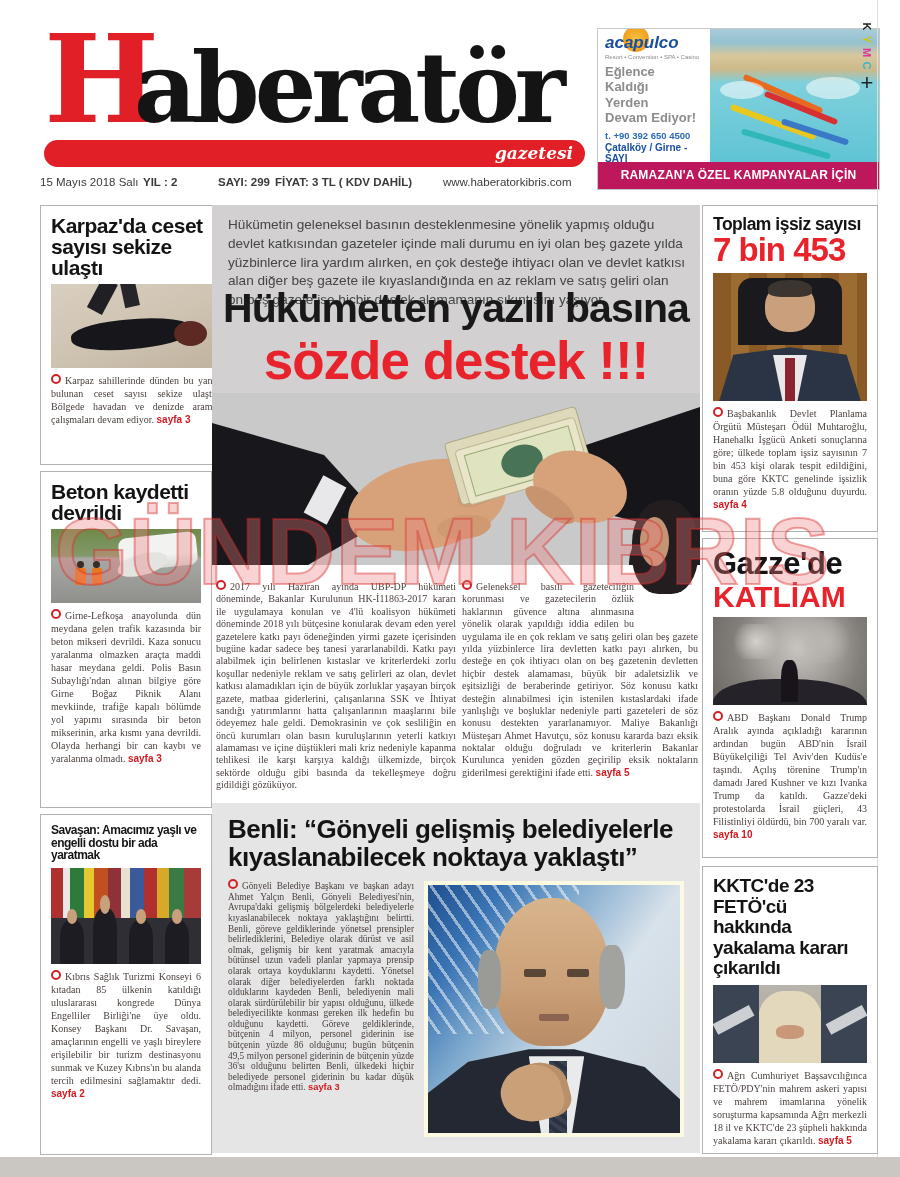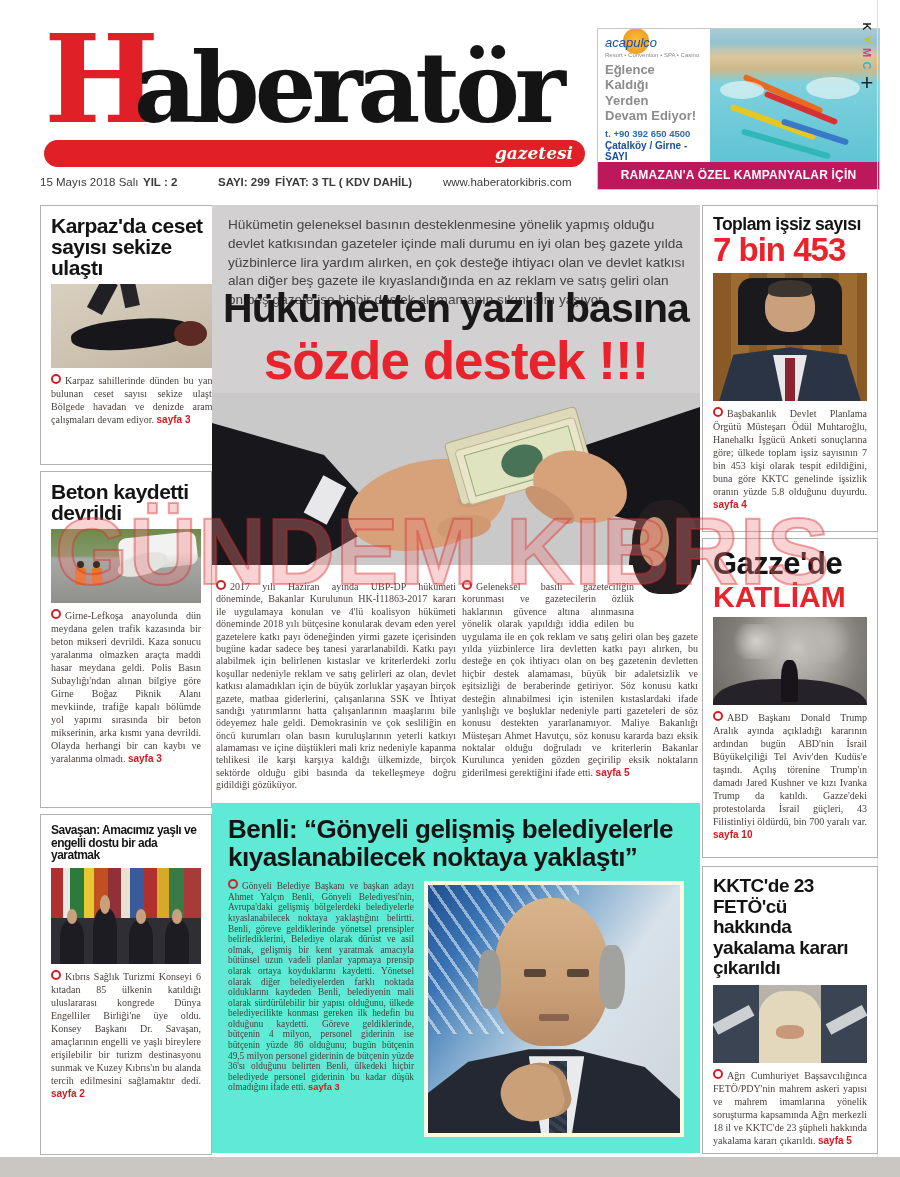--- a/index.html
+++ b/index.html
@@ -18,21 +18,21 @@
   .dl-date{left:40px;}
   .dl-year{left:143px;font-weight:bold;}
   .dl-issue{left:218px;font-weight:bold;}
   .dl-price{left:275px;font-weight:bold;}
   .dl-web{left:443px;color:#6a6a6a;font-weight:normal;}
 
   
   .ad{position:absolute;left:597px;top:28px;width:283px;height:162px;border:1px solid #c8c8c8;background:#fff;box-sizing:border-box;}
   .ad-body{position:absolute;left:0;top:0;right:0;height:134px;overflow:hidden;}
   .ad-left{position:absolute;left:0;top:0;width:112px;height:134px;padding:4px 0 0 7px;box-sizing:border-box;}
-  .ad-brand{position:relative;display:inline-block;font-weight:400;font-style:italic;font-size:13px;color:#1a4fa0;z-index:1;}
+  .ad-brand{position:relative;display:inline-block;font-weight:700;font-style:italic;font-size:17px;color:#1a4fa0;z-index:1;}
   .ad-brand::before{content:"";position:absolute;left:18px;top:-7px;width:26px;height:26px;border-radius:50%;
           background:radial-gradient(circle,#f8c040 0%,#f0a020 70%);z-index:-1;}
   .ad-sub{display:block;font-size:6px;color:#8a8a8a;margin:1px 0 4px 0;}
   .ad-slogan{white-space:pre-line;font-size:13px;line-height:1.18;font-weight:bold;color:#8c8c8c;}
   .ad-phone{display:block;margin-top:5px;font-size:9.5px;font-weight:bold;color:#2a6ab4;}
   .ad-loc{display:block;margin-top:1px;font-size:10px;font-weight:bold;color:#1a4fa0;}
   .ad-photo{position:absolute;left:112px;top:0;width:171px;height:134px;overflow:hidden;
           background:linear-gradient(180deg,#a8ccd8 0%,#94c2d0 10%,#d9c79c 20%,#cdb98a 30%,#7fd0dc 40%,#5fc4d4 100%);}
   .slide{position:absolute;height:6px;border-radius:3px;}
   .s1{width:86px;left:30px;top:62px;background:#e86a20;transform:rotate(24deg);}
@@ -142,21 +142,21 @@
   .main-cols{position:absolute;top:570px;font-family:"Liberation Serif",serif;font-size:10px;line-height:1.24;
           color:#4a3f3c;text-align:justify;}
   .mc1{left:216px;width:240px;}
   .mc2{left:462px;width:236px;}
   .head-spacer{float:right;width:64px;height:42px;}
   .head-blob{position:absolute;left:632px;top:500px;width:66px;height:94px;z-index:5;
         background:#241d20;border-radius:46% 46% 40% 40%;}
   .head-blob::before{content:"";position:absolute;left:12%;top:18%;width:44%;height:52%;background:#c49474;border-radius:50%;}
 
   
-  .yellow-box{position:absolute;left:212px;top:803px;width:488px;height:350px;background:#5eead4;
+  .yellow-box{position:absolute;left:212px;top:803px;width:488px;height:350px;background:#e5e5e5;
         box-sizing:border-box;padding:12px 16px;overflow:hidden;}
   .benli-hl{font-size:26px;font-weight:800;letter-spacing:-0.5px;line-height:1.08;color:#141414;margin:0 0 8px 0;}
   .benli-photo{float:right;width:260px;height:256px;margin:2px 0 0 10px;position:relative;overflow:hidden;
         border:4px solid #fdfae2;box-sizing:border-box;
         background:linear-gradient(125deg,#1e4e8e 0%,#3a74b4 18%,#7aa6cc 34%,#d8e2ea 60%,#ccd4da 100%);}
   .benli-photo::before{content:"";position:absolute;left:-15%;top:-25%;width:75%;height:85%;
         background:repeating-linear-gradient(55deg,rgba(255,255,255,0.5) 0 3px,rgba(255,255,255,0) 3px 13px);}
   .benli-photo div{position:absolute;}
   .bn-head{left:26%;top:5%;width:46%;height:60%;border-radius:48% 48% 42% 42%;
         background:linear-gradient(180deg,#d8b48c 0%,#caa078 60%,#b88c66 100%);}

